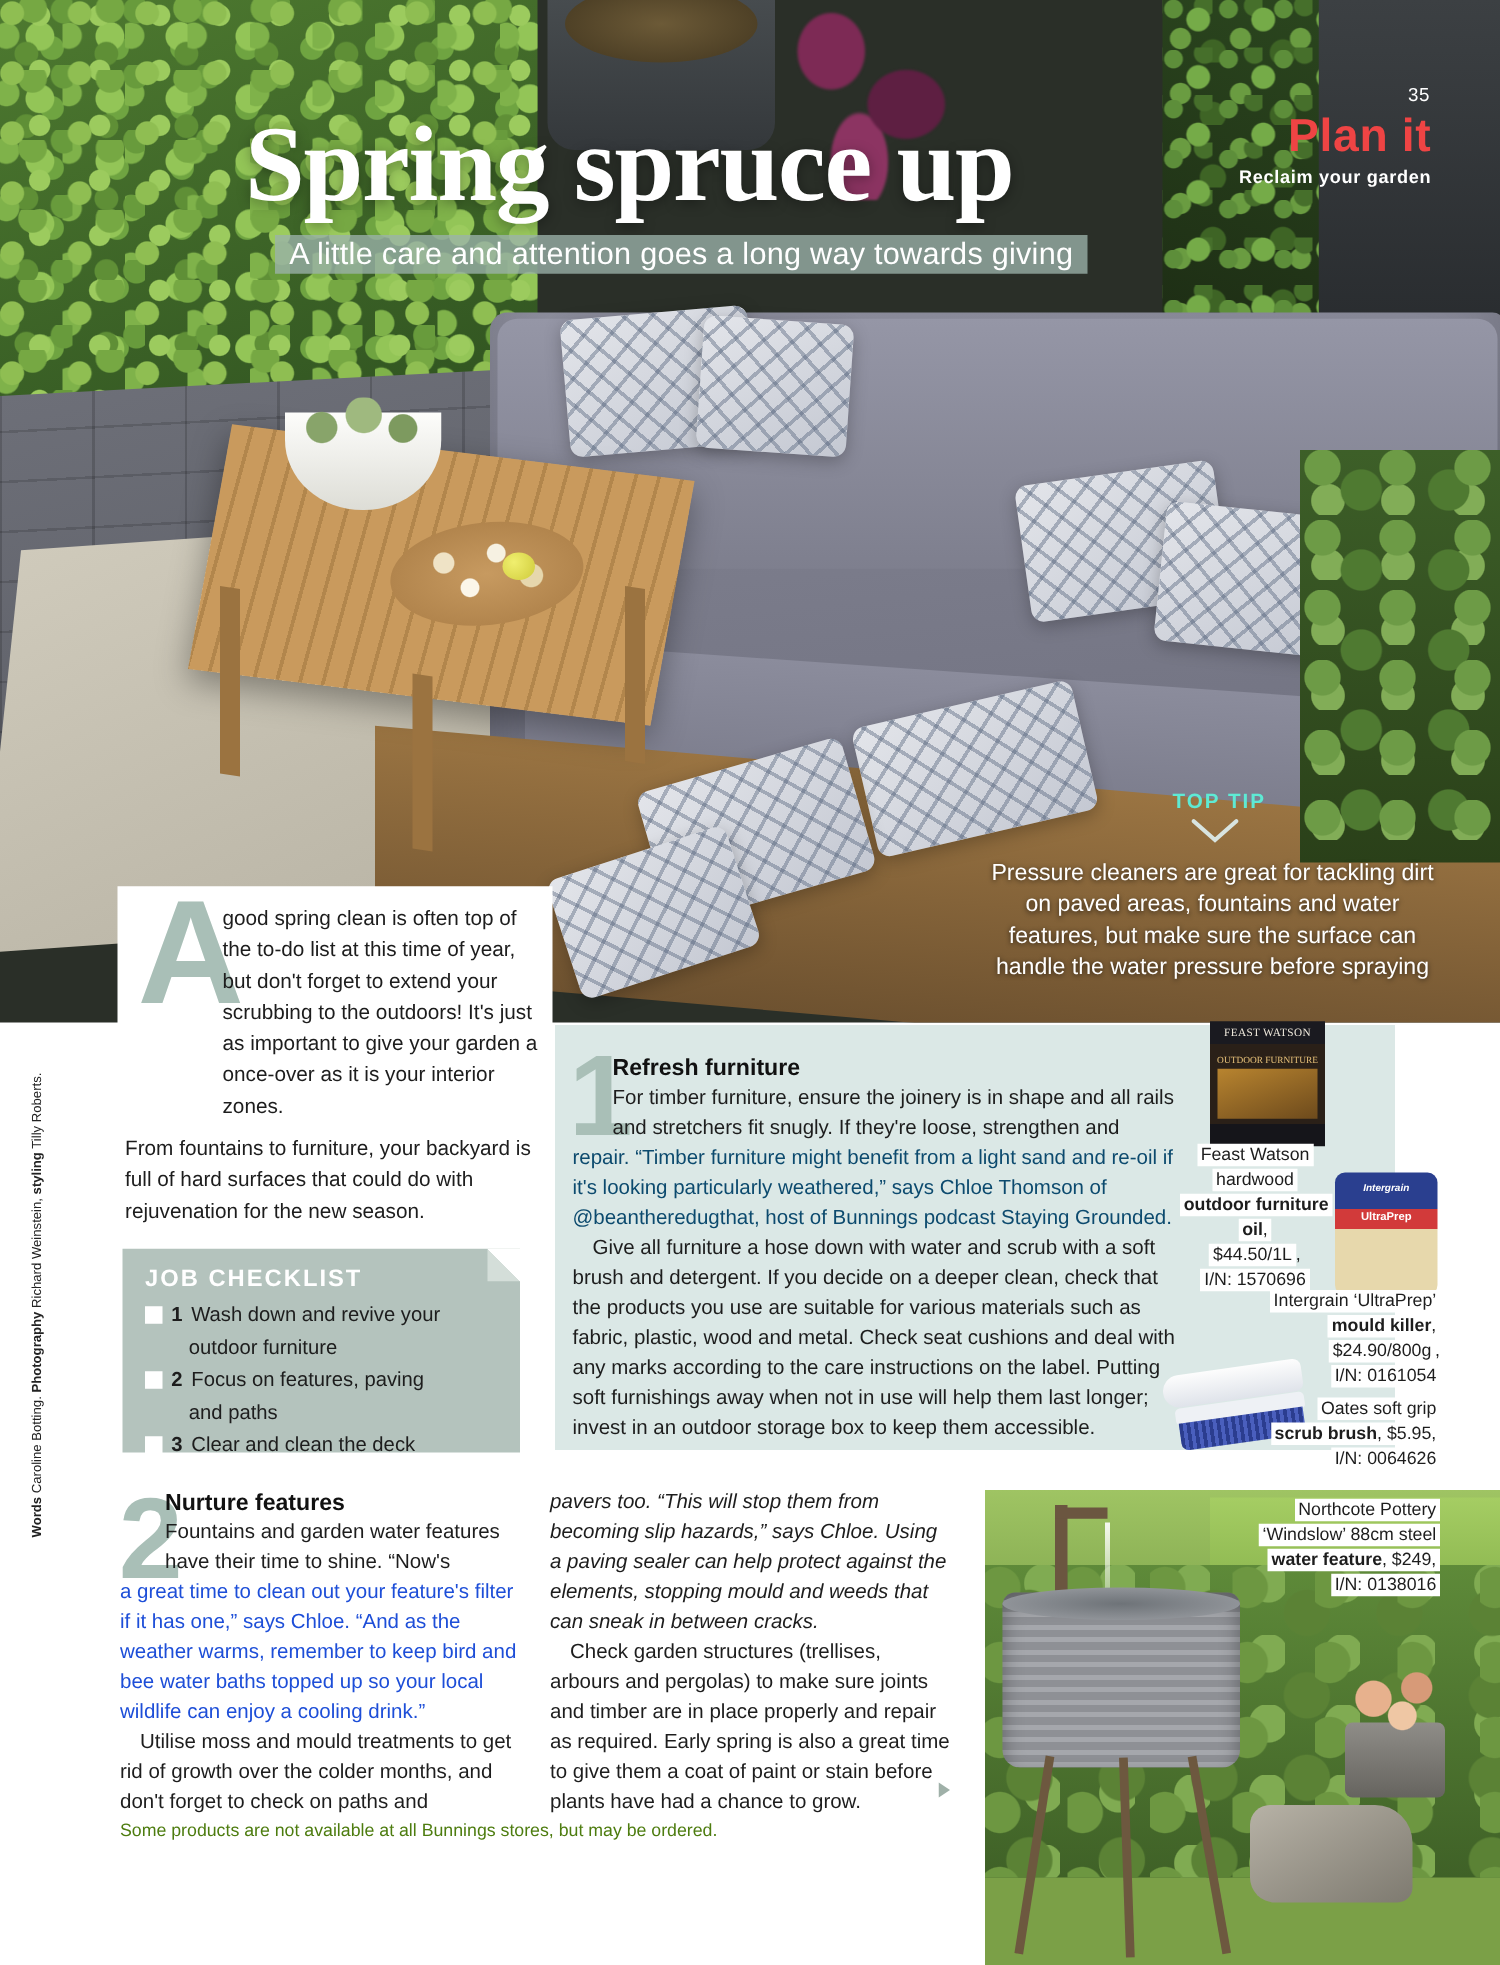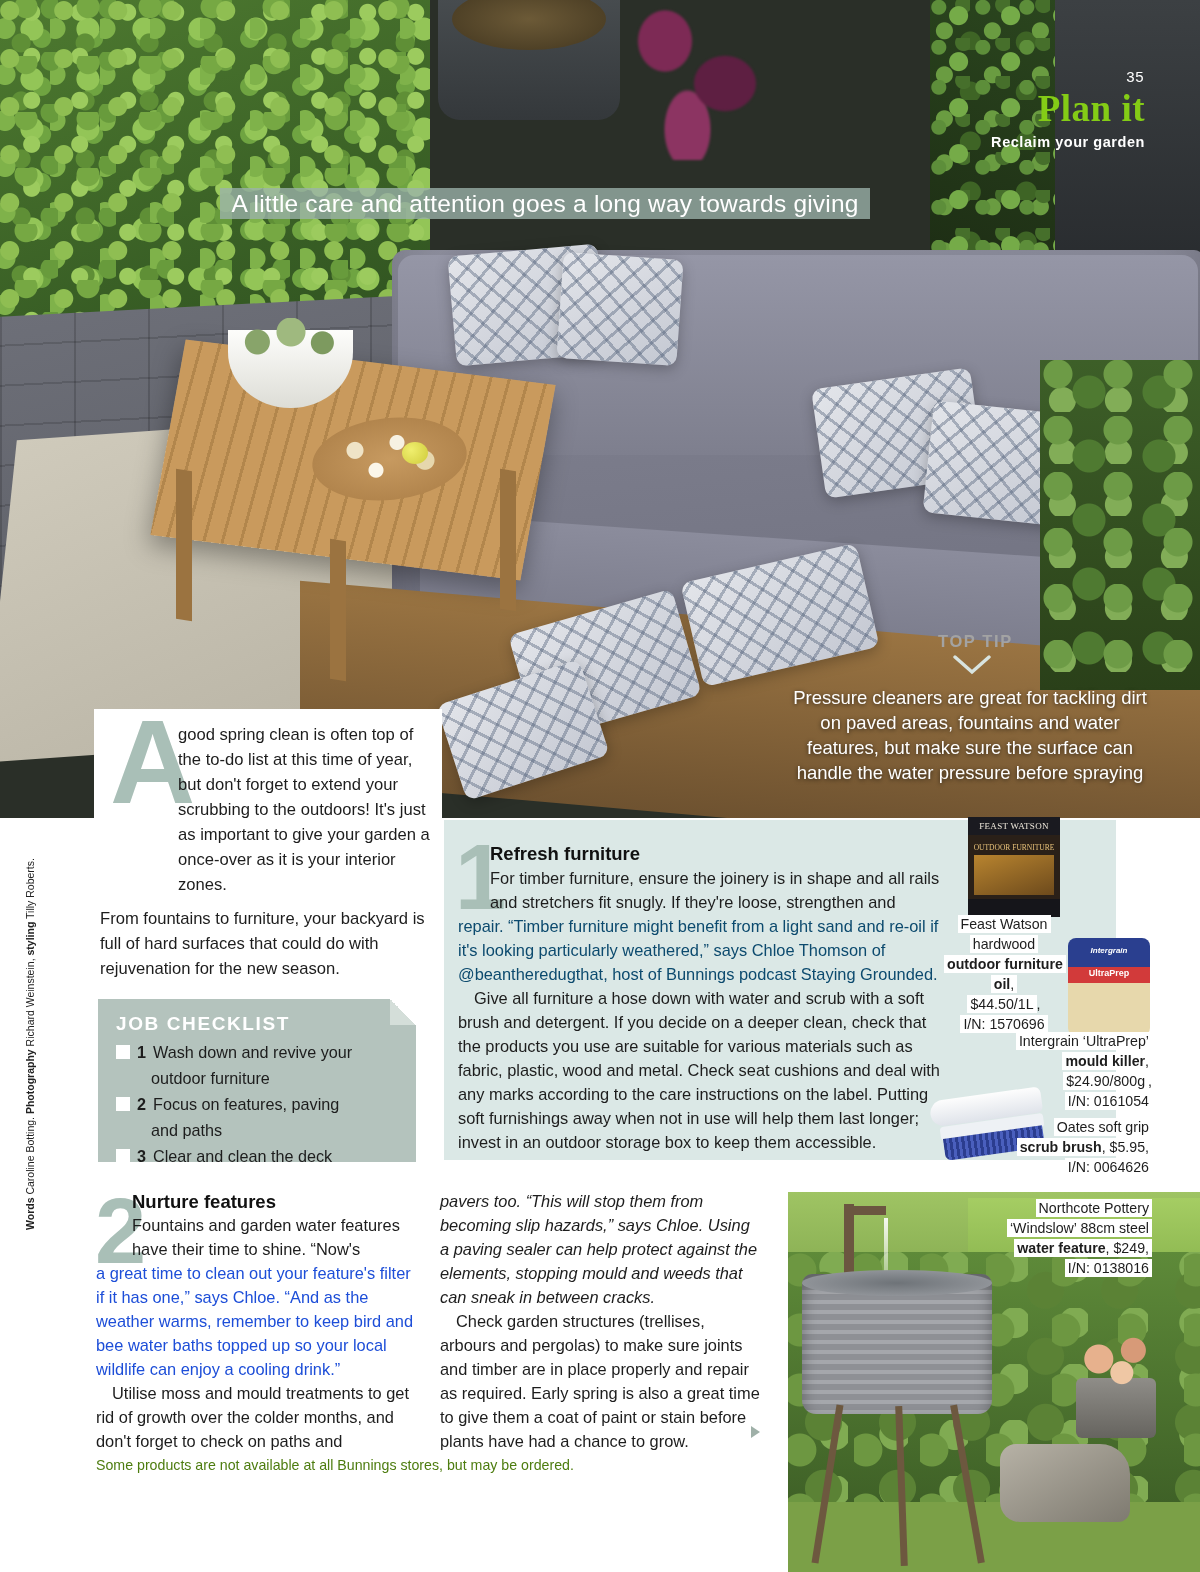--- a/index.html
+++ b/index.html
@@ -164,22 +164,22 @@
     background-size:60px 56px,70px 64px,56px 52px,100% 100%;
   }
 
   
   .folio{
     position:absolute;right:56px;top:68px;
     color:#fff;font-size:15px;letter-spacing:.5px;
   }
   .plan-it{
     position:absolute;right:55px;top:90px;
-    font-family:Liberation Serif, serif;
-    font-weight:700;color:#84cc16;font-size:37px;line-height:1;
+    font-family:Liberation Sans, sans-serif;
+    font-weight:700;color:#ef4444;font-size:37px;line-height:1;
     letter-spacing:.5px;
   }
   .reclaim{
     position:absolute;right:55px;top:134px;
     color:#fff;font-size:14.5px;font-weight:700;letter-spacing:.55px;
   }
   .masthead{
     position:absolute;left:196px;top:88px;
     font-family:"Liberation Serif", serif;
     font-weight:700;font-style:normal;color:#fff;
@@ -194,21 +194,21 @@
     display:inline;
     background:rgba(155,178,170,.78);
     box-decoration-break:clone;-webkit-box-decoration-break:clone;
     color:#ffffff;font-size:24.5px;line-height:36px;
     padding:2px 11px;letter-spacing:.2px;
   }
 
   
   .toptip-label{
     position:absolute;left:938px;top:632px;
-    color:#a3a3a3;font-weight:700;font-size:16.5px;letter-spacing:1.6px;text-align:center;
+    color:#5eead4;font-weight:700;font-size:16.5px;letter-spacing:1.6px;text-align:center;
   }
   .toptip-chev{
     position:absolute;left:953px;top:655px;width:38px;height:20px;
   }
   .toptip-body{
     position:absolute;left:785px;top:685px;width:370px;
     text-align:center;color:#fff;font-size:18.5px;line-height:25px;
     text-shadow:0 1px 4px rgba(0,0,0,.65);
   }
 
@@ -497,20 +497,21 @@
       <div class="platter"></div>
       <div class="platter-food"></div>
       <div class="lemon"></div>
       <div class="shrub-right"></div>
     </div>
 
     <div class="folio">35</div>
     <div class="plan-it">Plan it</div>
     <div class="reclaim">Reclaim your garden</div>
 
+    <div class="masthead">Spring spruce up</div>
 
     <div class="standfirst">
       <div><span>A little care and attention goes a long way towards giving</span></div>
     </div>
 
     <div class="toptip-label">TOP TIP</div>
     <svg class="toptip-chev" viewBox="0 0 38 20">
       <path d="M2 2 L19 17 L36 2" fill="none" stroke="#d8e4e0" stroke-width="3.4" stroke-linecap="round"></path>
     </svg>
     <div class="toptip-body">Pressure cleaners are great for tackling dirt on paved areas, fountains and water features, but make sure the surface can handle the water pressure before spraying</div>

